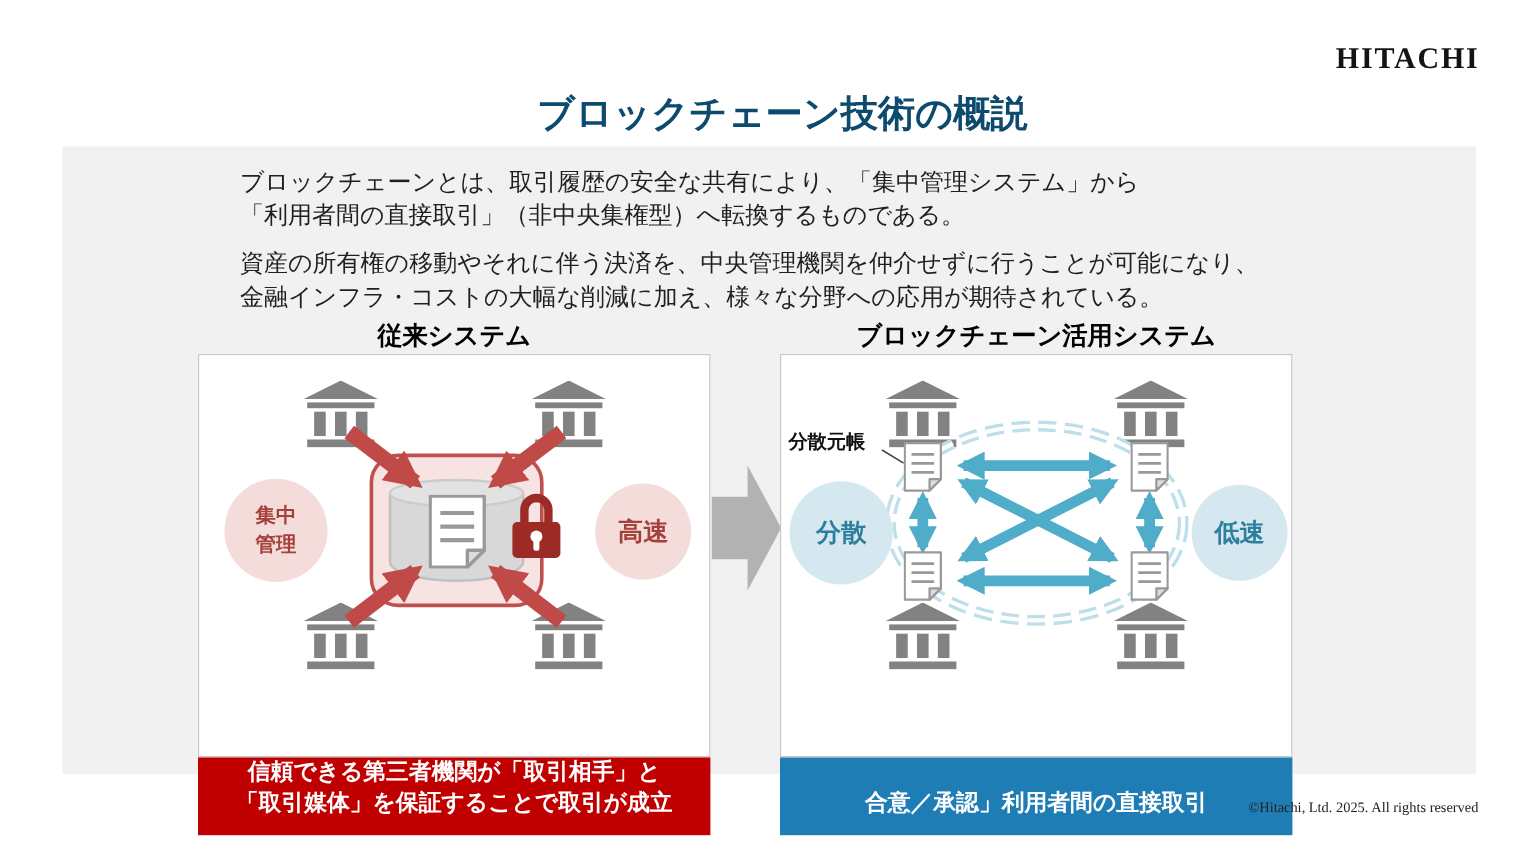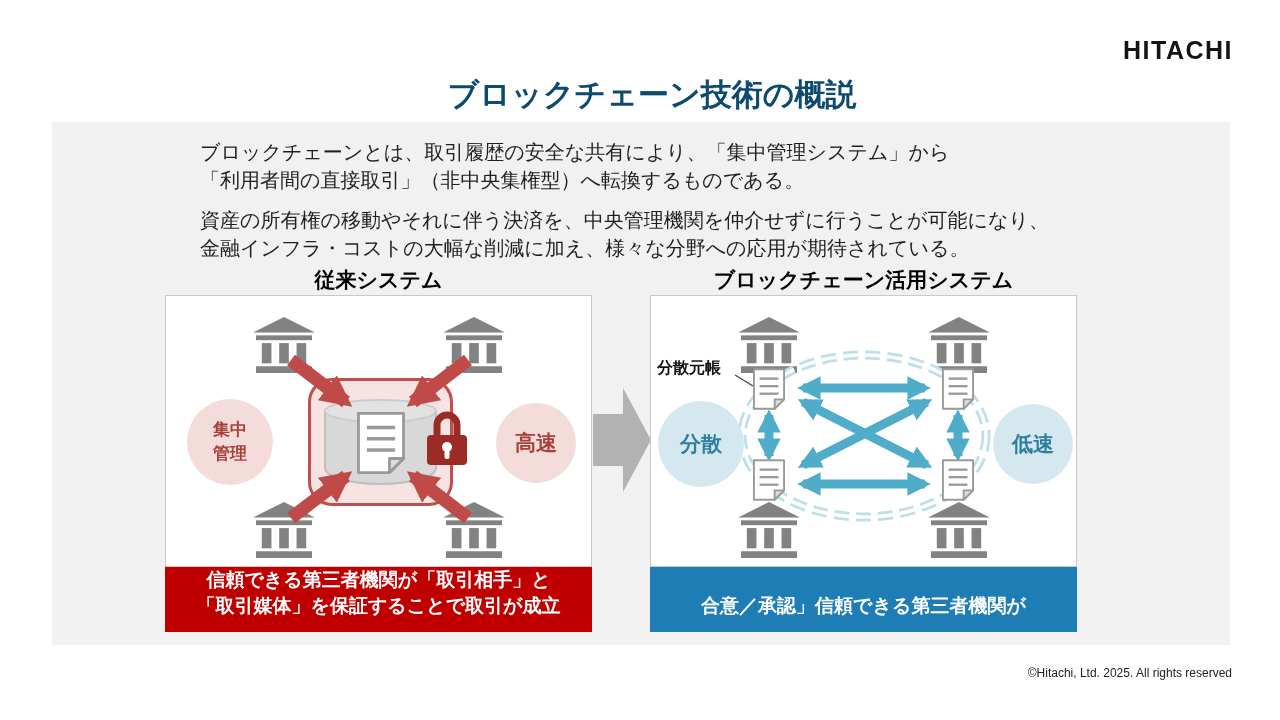--- a/index.html
+++ b/index.html
@@ -1,30 +1,30 @@
 <!DOCTYPE html>
 <html style="--accent-red: #c00000; --accent-blue: #1f7db6; --pink-fill: #f3dcda; --red-text: #a6403a; --teal-fill: #d5e8ef; --teal-text: #2e7f9e; --bank-gray: #828282; --arrow-red: #bf4a47; --arrow-blue: #4fadc9; --chain-blue: #bcdfea; --box-gray: #f1f1f1;"><head>
 <meta charset="utf-8">
 <style>
   html,body{margin:0;padding:0;background:#fff}
   .slide{position:relative;width:1280px;height:720px;background:#fff;overflow:hidden;
-         font-family:Liberation Sans, sans-serif;color:#1a1a1a}
+         font-family:Liberation Serif, serif;color:#1a1a1a}
   .logo{position:absolute;top:36px;right:47px;font-size:25px;font-weight:bold;
         letter-spacing:1.5px;color:#141414}
   .title{position:absolute;top:62px;left:0;width:100%;margin:12px;text-align:center;
          font-size:31px;font-weight:bold;color:#0c4a6e}
   .content-box{position:absolute;left:52px;top:122px;width:1178px;height:523px;
                background:var(--box-gray,#f1f1f1)}
   .intro{position:absolute;left:148px;top:16px;font-size:20px;line-height:28px;color:#1f1f1f}
   .intro p{margin:0 0 12px 0}
   .col{position:absolute;top:144px;width:427px}
   .col-left{left:113px}
   .col-right{left:598px}
   .col-header{height:29px;text-align:center;font-size:21px;font-weight:bold;color:#000}
-  .panel{position:relative;width:427px;height:272px;background:#fff;
+  .panel{position:relative;width:427px;height:336px;background:#fff;
          border:1px solid #c9c9c9;box-sizing:border-box}
   .banner{width:427px;height:65px;display:flex;align-items:flex-start;justify-content:center;
           text-align:center;color:#fff;font-weight:bold;font-size:19px;line-height:26px}
   .banner-red{background:var(--accent-red,#c00000)}
   .banner-blue{background:var(--accent-blue,#1f7db6)}
   .bank{position:absolute;width:62px;height:56px;fill:var(--bank-gray,#828282)}
   .b-tl{left:87px;top:21px}.b-tr{left:277px;top:21px}
   .b-bl{left:87px;top:206px}.b-br{left:277px;top:206px}
   .overlay{position:absolute;left:0;top:0;width:427px;height:272px}
   .label-circle{position:absolute;border-radius:50%;display:flex;align-items:center;
@@ -184,20 +184,20 @@
 
         <div class="ledger-label">分散元帳</div>
         <div class="label-circle circle-blue c-teisoku">
           <span>低速</span>
         </div>
         <div class="label-circle circle-blue c-bunsan">
           <span>分散</span>
         </div>
       </div>
       <div class="banner banner-blue">
-        <div><br><span>合意／承認」信頼できる第三者機関が</span></div>
+        <div><br><span>合意／承認」利用者間の直接取引</span></div>
       </div>
     </div>
 
   </div>
 
   <div class="copyright">©Hitachi, Ltd. 2025. All rights reserved</div>
 </div>
 
 </body></html>

